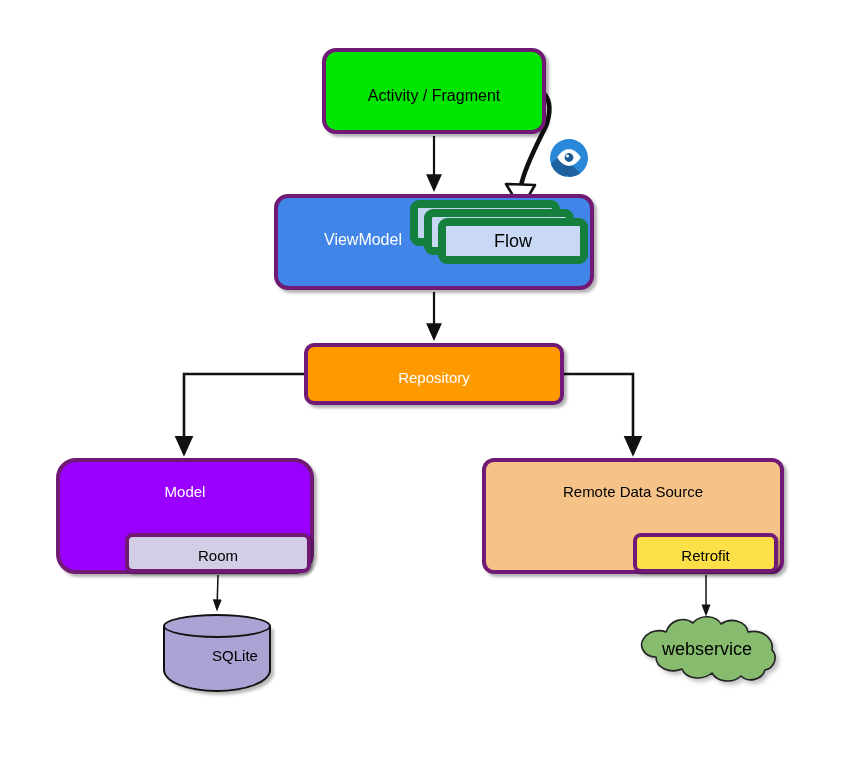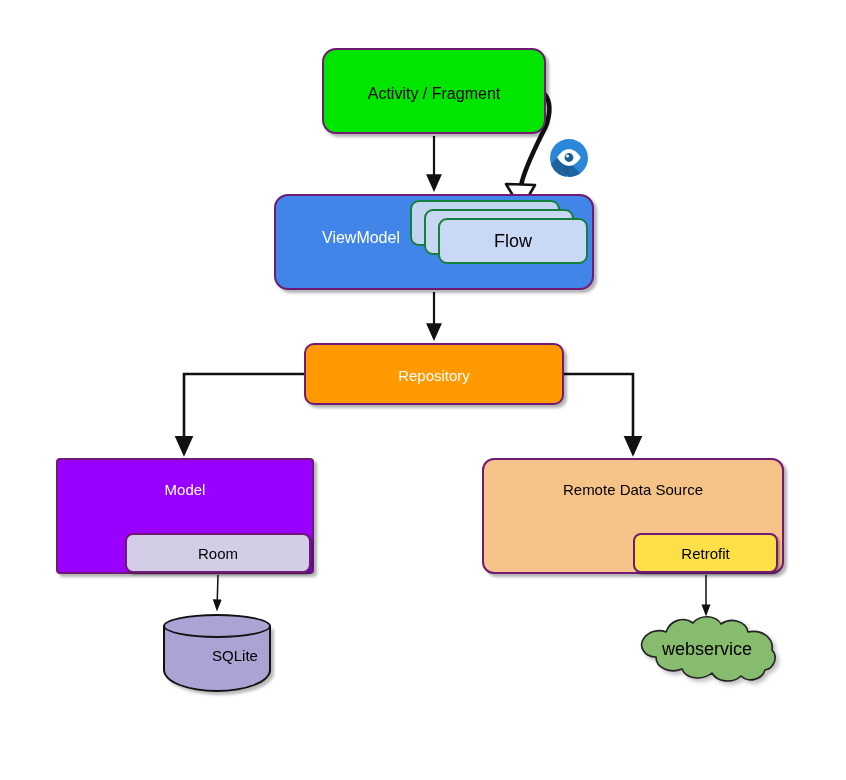--- a/index.html
+++ b/index.html
@@ -24,21 +24,21 @@
     left: 0;
     top: 0;
     width: 846px;
     height: 780px;
     pointer-events: none;
   }
 
   .node {
     position: absolute;
     box-sizing: border-box;
-    border: 2px solid #701a75;
+    border: 4px solid #701a75;
     box-shadow: 3px 3px 3px rgba(0,0,0,0.30);
     display: flex;
     justify-content: center;
   }
   .node-label {
     position: absolute;
     left: 0;
     right: 0;
     text-align: center;
     white-space: nowrap;
@@ -79,21 +79,21 @@
     white-space: nowrap;
     margin-left: 32px;
   }
 
   
   .flow-card {
     position: absolute;
     box-sizing: border-box;
     width: 150px;
     height: 46px;
-    border: 2px solid #15803d;
+    border: 8px solid #15803d;
     border-radius: 9px;
     background: #C3D4F0;
   }
   #flow-card-3 { left: 410px; top: 200px; z-index: 4; }
   #flow-card-2 { left: 424px; top: 209px; z-index: 5; background: #C9D8F2; }
   #flow-card-1 {
     left: 438px; top: 218px; z-index: 6;
     background: #C9D9F5;
     display: flex; align-items: center; justify-content: center;
   }
@@ -120,21 +120,21 @@
     color: #ffffff;
   }
 
   
   #model {
     left: 56px;
     top: 458px;
     width: 258px;
     height: 116px;
     background: #9900FF;
-    border-radius: 4px;
+    border-radius: 20px;
     z-index: 2;
   }
   #model .node-label {
     top: 21px;
     font-size: 15px;
     color: #ffffff;
   }
 
   
   #room {

